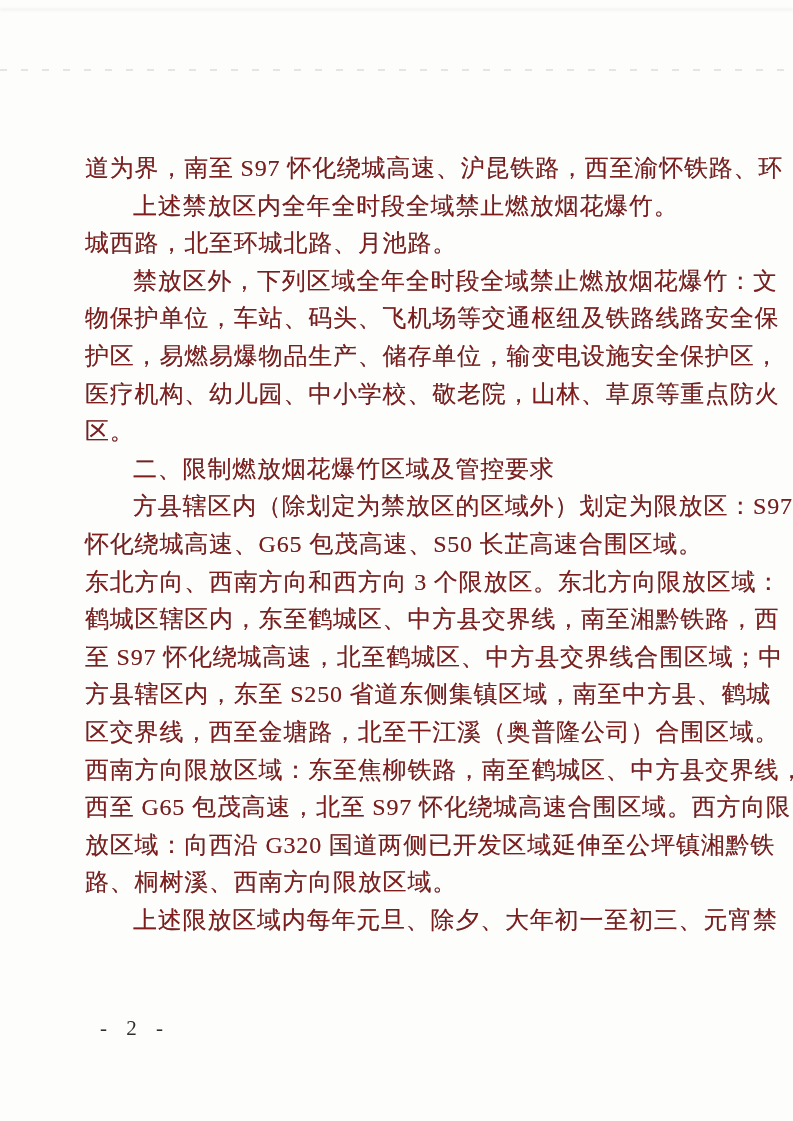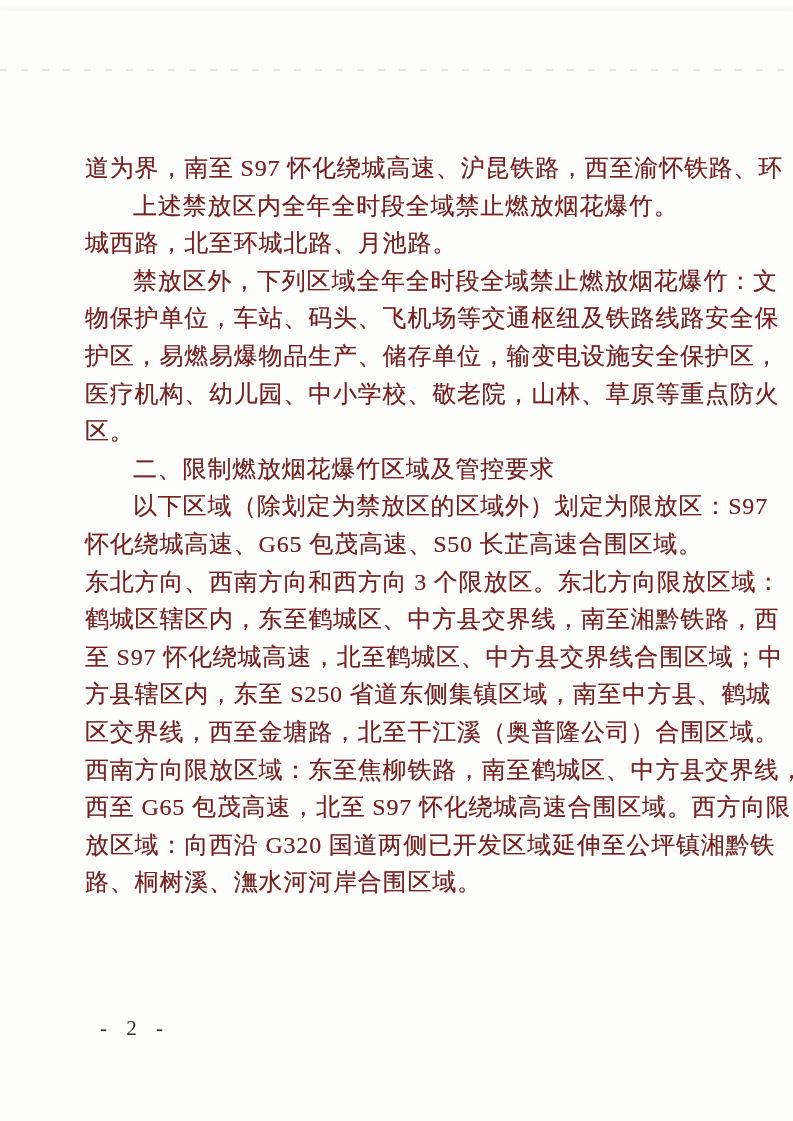--- a/index.html
+++ b/index.html
@@ -73,28 +73,29 @@
   <div class="textblock">
     <div class="line">道为界，南至 S97 怀化绕城高速、沪昆铁路，西至渝怀铁路、环</div>
     <div class="line indent">上述禁放区内全年全时段全域禁止燃放烟花爆竹。</div>
     <div class="line">城西路，北至环城北路、月池路。</div>
     <div class="line indent">禁放区外，下列区域全年全时段全域禁止燃放烟花爆竹：文</div>
     <div class="line">物保护单位，车站、码头、飞机场等交通枢纽及铁路线路安全保</div>
     <div class="line">护区，易燃易爆物品生产、储存单位，输变电设施安全保护区，</div>
     <div class="line">医疗机构、幼儿园、中小学校、敬老院，山林、草原等重点防火</div>
     <div class="line">区。</div>
     <div class="line indent">二、限制燃放烟花爆竹区域及管控要求</div>
-    <div class="line indent">以下区域（除划定为禁放区的区域外）划定为限放区：S97</div>
+    <div class="line indent">方县辖区内（除划定为禁放区的区域外）划定为限放区：S97</div>
     <div class="line">怀化绕城高速、G65 包茂高速、S50 长芷高速合围区域。</div>
     <div class="line">东北方向、西南方向和西方向 3 个限放区。东北方向限放区域：</div>
     <div class="line">鹤城区辖区内，东至鹤城区、中方县交界线，南至湘黔铁路，西</div>
     <div class="line">至 S97 怀化绕城高速，北至鹤城区、中方县交界线合围区域；中</div>
     <div class="line">方县辖区内，东至 S250 省道东侧集镇区域，南至中方县、鹤城</div>
     <div class="line">区交界线，西至金塘路，北至干江溪（奥普隆公司）合围区域。</div>
     <div class="line">西南方向限放区域：东至焦柳铁路，南至鹤城区、中方县交界线，</div>
     <div class="line">西至 G65 包茂高速，北至 S97 怀化绕城高速合围区域。西方向限</div>
     <div class="line">放区域：向西沿 G320 国道两侧已开发区域延伸至公坪镇湘黔铁</div>
-    <div class="line">路、桐树溪、潕水河河岸合围区域。</div>
+    <div class="line">路、桐树溪、西南方向限放区域。</div>
+    <div class="line indent">上述限放区域内每年元旦、除夕、大年初一至初三、元宵禁</div>
   </div>
 
   <div class="pagenum">- 2 -</div>
 
 </div>
 
 </body></html>

